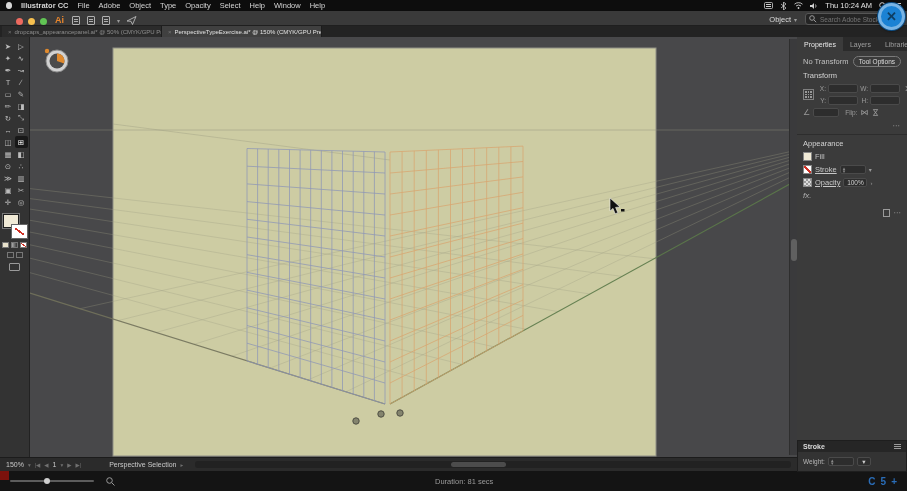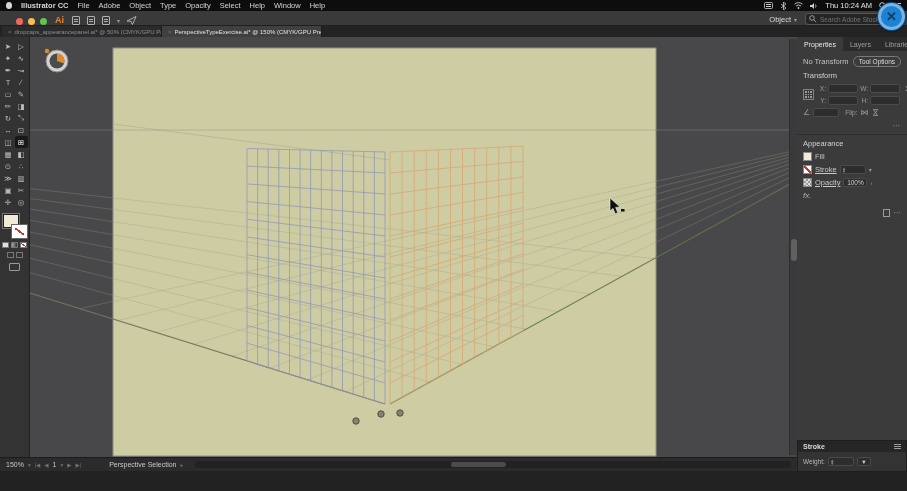--- a/index.html
+++ b/index.html
@@ -503,14 +503,30 @@
       <span class="dim">▶|</span>
       <span style="margin-left:24px">Perspective Selection</span>
       <span class="dim">▸</span>
       <span class="hscroll">
           <span class="thumb"></span>
         </span>
     </div>
     <div class="rightbottomfill"></div>
   </div>
 
+  <div class="videobar">
+    <span class="rec-dot"></span>
+    <span class="vslider">
+        <span class="knob"></span>
+      </span>
+    <svg class="vzoom" width="9" height="9" viewBox="0 0 9 9">
+        <circle cx="3.5" cy="3.5" r="2.8" fill="none" stroke="#9a9a9a" stroke-width="1"></circle>
+        <line x1="5.8" y1="5.8" x2="8.5" y2="8.5" stroke="#9a9a9a" stroke-width="1"></line>
+      </svg>
+    <span class="vduration">Duration: 81 secs</span>
+    <span class="vicons" id="vicons">
+        <span>C</span>
+        <span>5</span>
+        <span>+</span>
+      </span>
+  </div>
 
 </div>
 
 </body></html>

